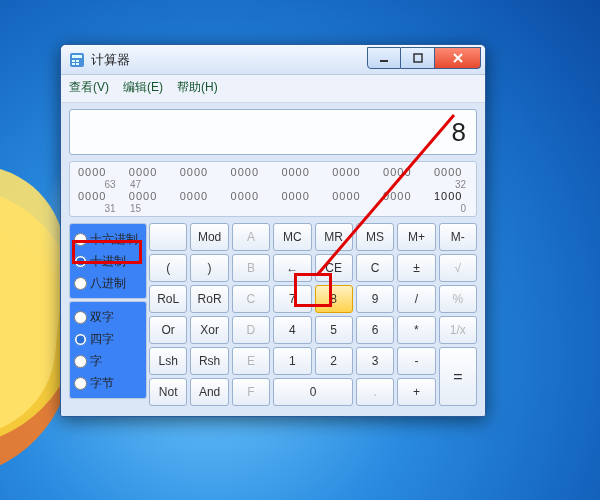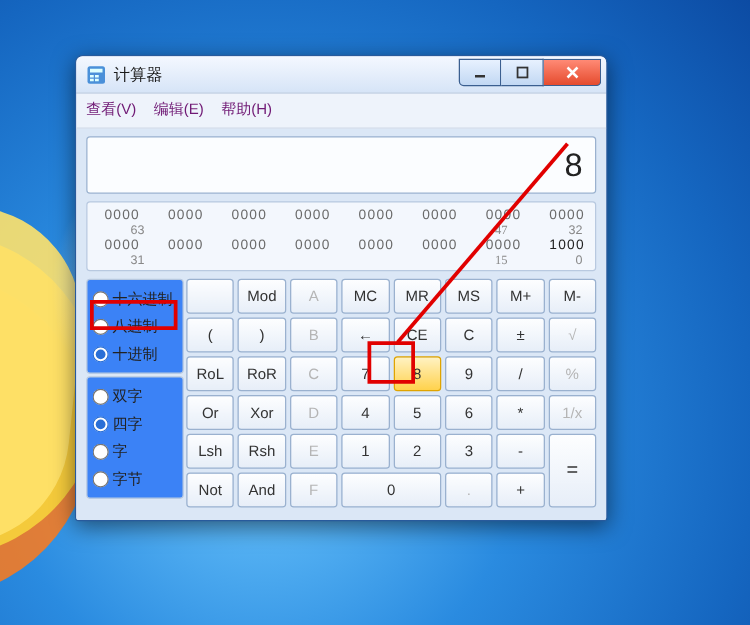--- a/index.html
+++ b/index.html
@@ -28,42 +28,42 @@
     background:linear-gradient(#f4f8ff,#d6e4f7);
     border-bottom:1px solid #b8c9e0; padding:0 0 0 8px; font-size:13px; color:#1a1a1a;
   }
   .titlebar .ttl { display:flex; align-items:center; gap:6px; }
   .app-icon { width:16px; height:16px; }
   .winbtns { display:flex; height:22px; margin-top:-4px; margin-right:4px; }
   .winbtn { width:34px; display:flex; align-items:center; justify-content:center; border:1px solid #3b5f90; border-left:none; font-size:10px; cursor:default;}
   .winbtn:first-child{ border-left:1px solid #3b5f90; border-radius:0 0 0 4px;}
   .winbtn.min,.winbtn.max{ background:linear-gradient(#e7f1ff,#c2d8f3); }
   .winbtn.close{ width:46px; background:linear-gradient(#ff8a75,#e54b2e); color:#fff; border-radius:0 0 4px 0;}
-  .menubar { display:flex; gap:14px; padding:4px 8px 6px; font-size:12px; color:#701a75; background:#eef3fb; border-bottom:1px solid #cfd9e8;}
+  .menubar { display:flex; gap:14px; padding:4px 8px 6px; font-size:12px; color:#14532d; background:#eef3fb; border-bottom:1px solid #cfd9e8;}
   .menubar span{ cursor:default; }
 
   .client { padding:6px 8px 10px; background:#dbe7f6; }
 
   .display {
     background:#fbfdff; border:1px solid #9ab1cf; border-radius:3px;
     height:46px; display:flex; align-items:center; justify-content:flex-end;
     font-size:26px; padding:0 10px; color:#222;
     margin-bottom:6px;
   }
 
   .bits {
     background:#f3f7fd; border:1px solid #b8c9e0; border-radius:3px;
     padding:4px 8px 2px; margin-bottom:6px;
     font-family: "Consolas","Courier New",monospace; font-size:11px; color:#6a6a6a;
   }
   .bitrow { display:flex; justify-content:space-between; }
-  .bitgrp { width:34px; text-align:right; letter-spacing:1px;}
+  .bitgrp { width:34px; text-align:left; letter-spacing:1px;}
   .bitlabels { display:flex; font-size:10px; color:#888; margin-top:1px;}
   .bitlabels span:nth-child(1){ margin-left:2px; width:60px; text-align:center;}
-  .bitlabels span:nth-child(2){ flex:1; text-align:right; margin-left:-10px;font-family:Liberation Serif, serif;}
+  .bitlabels span:nth-child(2){ flex:1; text-align:left; margin-left:-10px;}
   .bitlabels span:nth-child(3){ width:60px; text-align:right; margin-right:2px;}
 
   .panel { display:flex; gap:2px; }
 
   
   .radios { width:78px; display:flex; flex-direction:column; gap:2px; }
   .radiogrp {
     background:#3b82f6; border:1px solid #b8c9e0; border-radius:3px;
     padding:4px 4px; font-size:12px; color:#222;
   }
@@ -178,26 +178,26 @@
     </div>
 
     <div class="panel">
       <div class="radios">
         <div class="radiogrp">
           <label>
               <input type="radio" name="rx" style="">
               <span>十六进制</span>
             </label>
           <label>
+              <input type="radio" name="rx" checked="" style="">
+              <span>十进制</span>
+            </label>
+          <label>
               <input type="radio" name="rx" style="">
               <span>八进制</span>
-            </label>
-          <label>
-              <input type="radio" name="rx" checked="" style="">
-              <span>十进制</span>
             </label>
         </div>
         <div class="radiogrp">
           <label>
               <input type="radio" name="ws" style="">
               <span>双字</span>
             </label>
           <label>
               <input type="radio" name="ws" checked="" style="">
               <span>四字</span>

